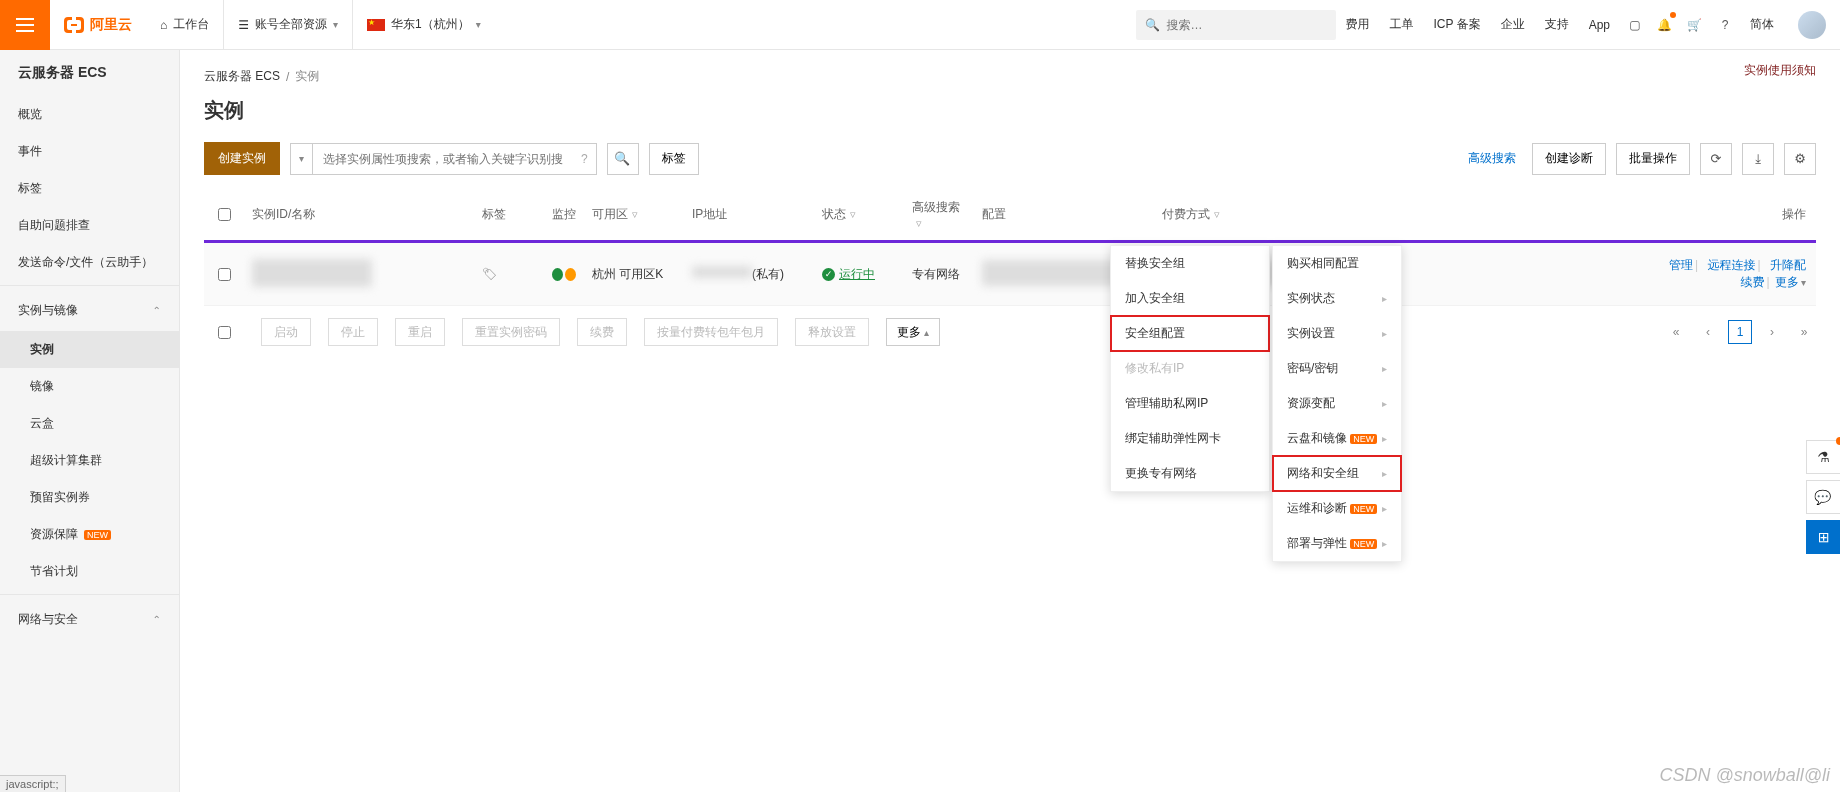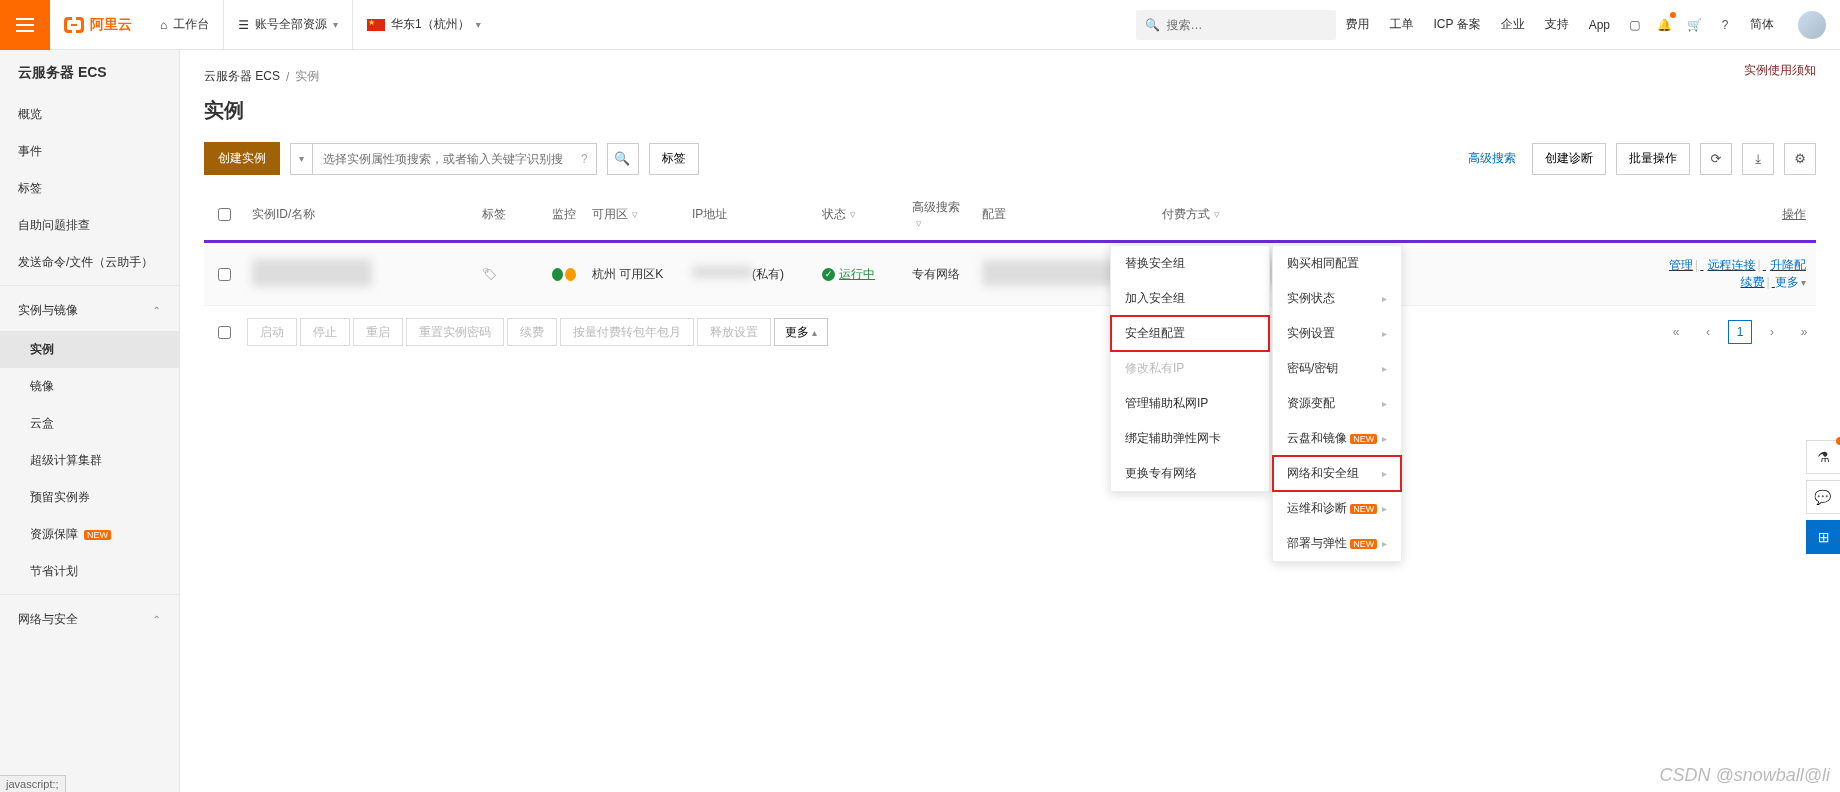--- a/index.html
+++ b/index.html
@@ -51,30 +51,30 @@
 .col-check { width: 40px; display:flex; justify-content:center; }
 .col-id { width: 230px; }
 .col-tag { width: 70px; }
 .col-mon { width: 40px; }
 .col-zone { width: 100px; }
 .col-ip { width: 130px; }
 .col-status { width: 90px; }
 .col-net { width: 70px; }
 .col-conf { width: 180px; }
 .col-pay { width: 200px; }
-.col-ops { flex: 1; text-align: right; padding-right: 10px; text-decoration: underline; }
+.col-ops { flex: 1; text-align: right; padding-right: 10px; }
 .filter-icon { margin-left: 4px; color:#aaa; font-size:11px; }
 .trow { display: flex; align-items: center; padding: 14px 0; border-bottom: 1px solid #f2f2f2; font-size:12px; background:#fafafa; }
 .blur { filter: blur(4px); background:#ddd; color:transparent; border-radius:2px; display:inline-block; }
 .status-running { color: #1e8e3e; display:flex; align-items:center; gap:4px;text-decoration:underline; }
 .status-running::before { content:"✓"; background:#1e8e3e; color:#fff; width:13px; height:13px; border-radius:50%; display:inline-flex; align-items:center; justify-content:center; font-size:9px; }
 .op-links a { color: #0070cc; cursor: pointer; margin-left: 4px; }
 .op-sep { color: #ccc; margin: 0 2px; }
 .more-link { color:#0070cc; cursor:pointer; display:inline-flex; align-items:center; gap:2px; }
-.bulk-row { display: flex; align-items: center; padding: 12px 0; gap: 3px; }
+.bulk-row { display: flex; align-items: center; padding: 12px 0; gap: 17px; }
 .btn-disabled { height: 28px; border: 1px solid #ddd; background: #fff; color: #bbb; padding: 0 12px; cursor: not-allowed; font-size:12px; }
 .btn-more-bulk { height: 28px; border: 1px solid #ccc; background: #fff; padding: 0 10px; cursor: pointer; display:flex; align-items:center; gap:3px; font-size:12px; }
 .pager { position: absolute; right: 24px; display: flex; gap: 8px; align-items: center; }
 .pager .pg { width: 24px; height: 24px; display:flex; align-items:center; justify-content:center; cursor:pointer; color:#888; }
 .pager .pg.num { border: 1px solid #0070cc; color:#0070cc; }
 .dropdown { position: absolute; background: #fff; box-shadow: 0 2px 10px rgba(0,0,0,0.15); border: 1px solid #eee; z-index: 100; }
 .dd-main { left: 1272px; top: 245px; width: 130px; }
 .dd-sub  { left: 1110px; top: 245px; width: 160px; }
 .dd-item { padding: 9px 14px; font-size: 12px; cursor: pointer; display:flex; justify-content:space-between; align-items:center; color:#333; }
 .dd-item.disabled { color:#bbb; cursor:not-allowed; }

